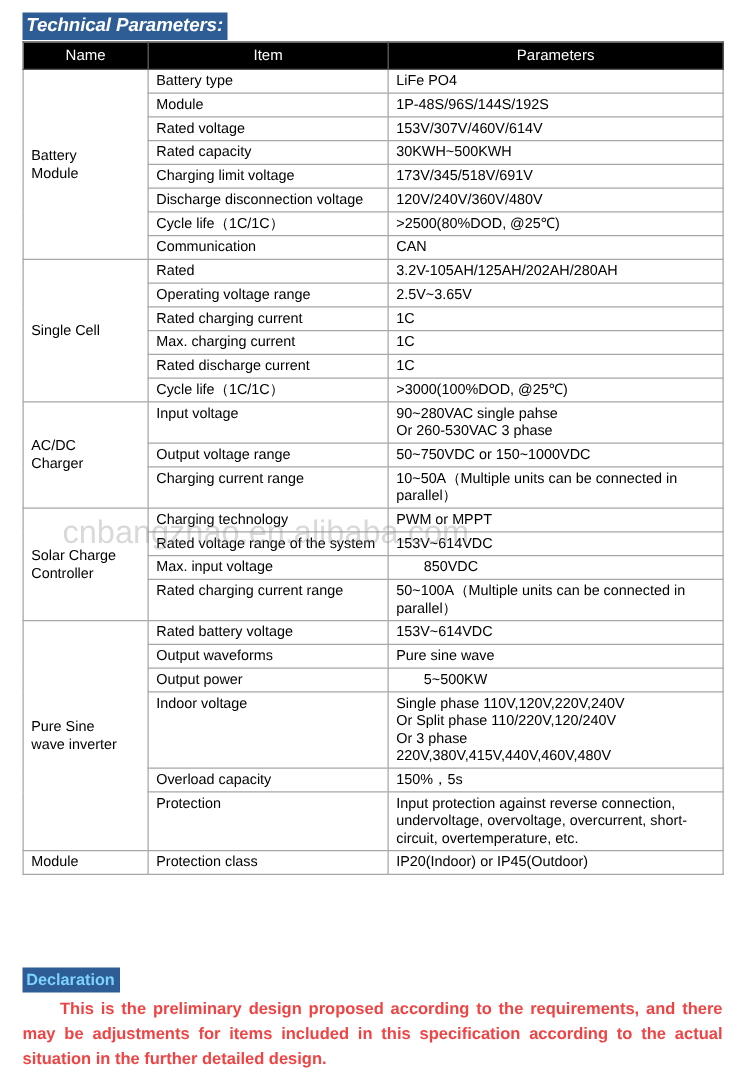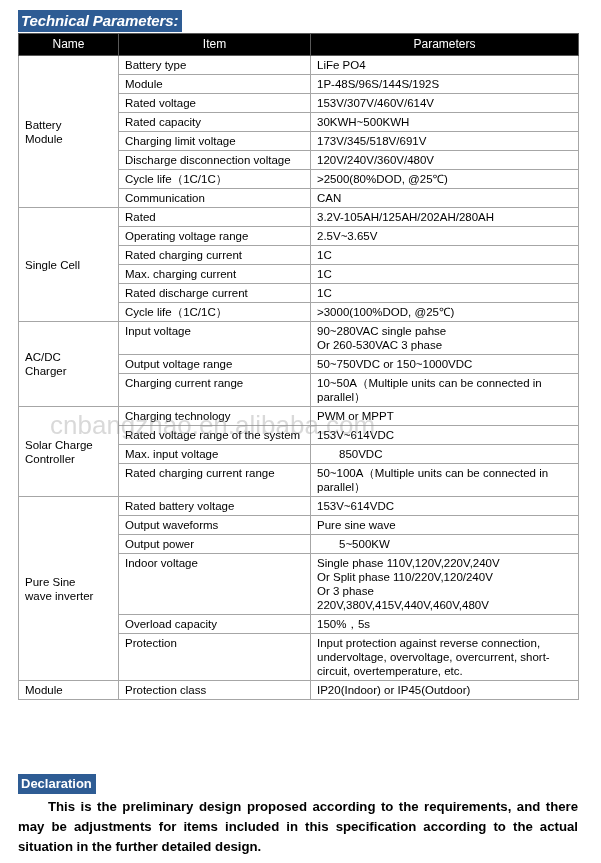--- a/index.html
+++ b/index.html
@@ -72,33 +72,33 @@
   td.item-cell, td.param-cell {
     vertical-align: top;
   }
 
   
   .decl-banner {
     position: absolute;
     left: 18px;
     top: 774px;
     background: #2E5C94;
-    color: #ffffff;
+    color: #7dd3fc;
     font-weight: bold;
     font-size: 13px;
     line-height: 17px;
     padding: 1px 4px 2px 3px;
     white-space: nowrap;
   }
   .decl-body {
     position: absolute;
     left: 18px;
     top: 797px;
     width: 560px;
-    color: #000000;
+    color: #ef4444;
     font-weight: bold;
     font-size: 13.2px;
     line-height: 20px;
     text-indent: 30px;
     text-align: justify;
   }
 
   
   .watermark {
     position: absolute;

